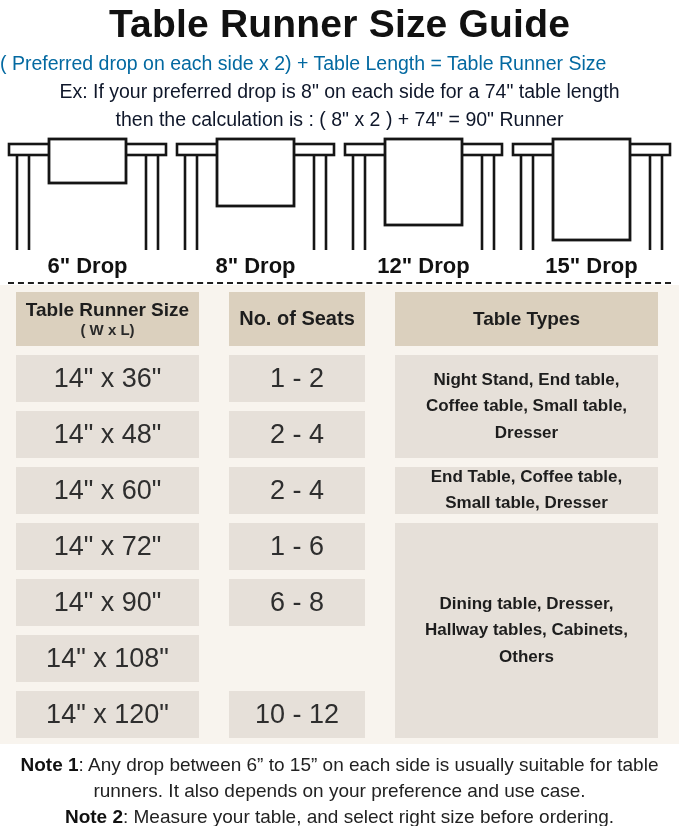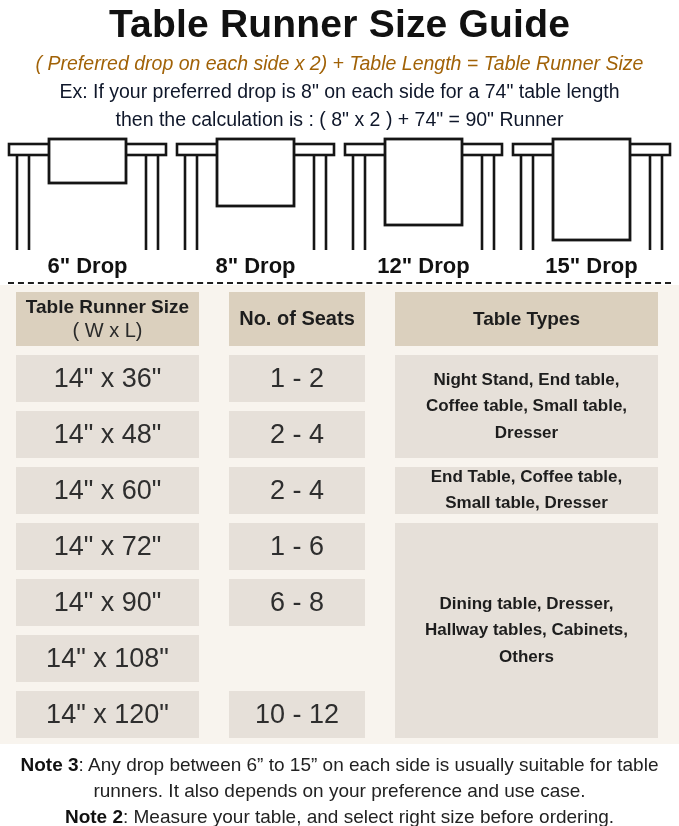--- a/index.html
+++ b/index.html
@@ -17,25 +17,24 @@
     padding-top:2px;
     text-align:center;
     font-size:39px;
     font-weight:800;
     color:#111111;
     line-height:1.15;
     letter-spacing:0.2px;
   }
   .formula {
     margin-top:5px;
-    text-align:center;
+    text-align:left;
     font-size:19.5px;
-    color:#a16207;
+    color:#0369a1;
     white-space:nowrap;
-    font-style:italic;
   }
   .example {
     margin-top:5px;
     text-align:center;
     font-size:19.5px;
     color:#0f172a;
     white-space:nowrap;
   }
   .diagrams {
     margin-top:6px;
@@ -79,21 +78,21 @@
   }
   .hcell {
     background:#dbd0be;
     display:flex;
     flex-direction:column;
     align-items:center;
     justify-content:center;
     text-align:center;
   }
   .hcell .h-main { font-size:19px; font-weight:bold; color:#1d1d1d; line-height:1.15; }
-  .hcell .h-sub  { font-size:20px; font-weight:normal; color:#2a2a2a; line-height:1.2; }
+  .hcell .h-sub  { font-size:15px; font-weight:bold; color:#2a2a2a; line-height:1.2; }
   .hcell .h-big  { font-size:20px; font-weight:bold; color:#1d1d1d; }
   .dcell {
     background:#e6e0d9;
     display:flex;
     align-items:center;
     justify-content:center;
     font-size:27px;
     color:#2e2e2e;
   }
   .tcell {
@@ -203,17 +202,17 @@
       <div class="dcell" style="grid-column:2; grid-row:8;">10 - 12</div>
 
       <div class="tcell" style="grid-column:3; grid-row:2 / span 2;">Night Stand, End table, Coffee table, Small table, Dresser</div>
       <div class="tcell" style="grid-column:3; grid-row:4;">End Table, Coffee table, Small table, Dresser</div>
       <div class="tcell" style="grid-column:3; grid-row:5 / span 4;">Dining table, Dresser, Hallway tables, Cabinets, Others</div>
 
     </div>
   </div>
 
   <div class="notes">
-    <p><span class="note-label">Note 3</span><span>: Any drop between 6” to 15” on each side is usually suitable for table runners. It also depends on your preference and use case.</span></p>
+    <p><span class="note-label">Note 1</span><span>: Any drop between 6” to 15” on each side is usually suitable for table runners. It also depends on your preference and use case.</span></p>
     <p><span class="note-label">Note 2</span><span>: Measure your table, and select right size before ordering.</span></p>
   </div>
 
 </div>
 
 </body></html>

